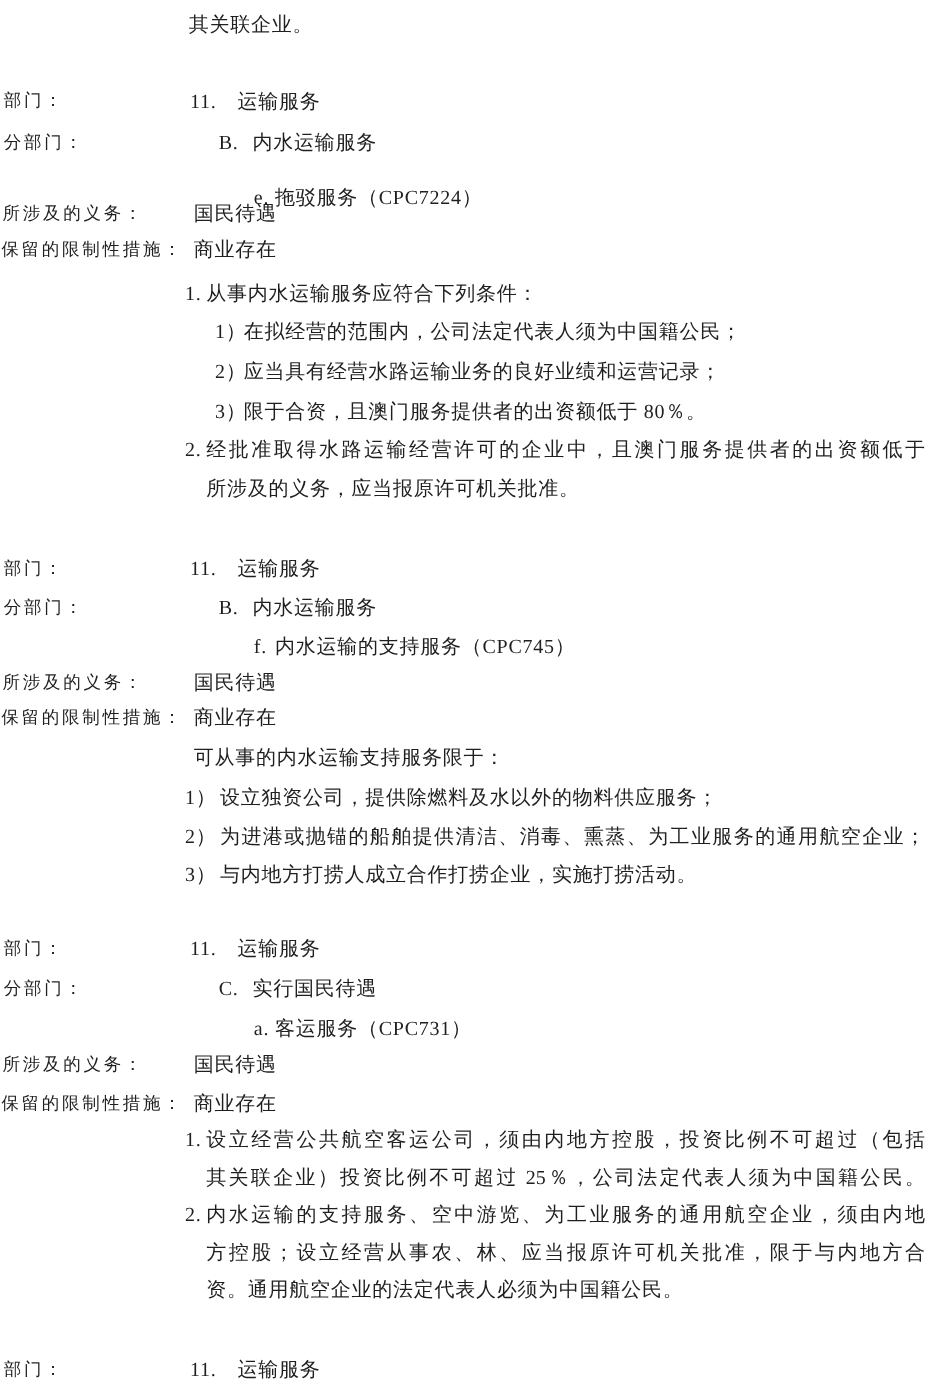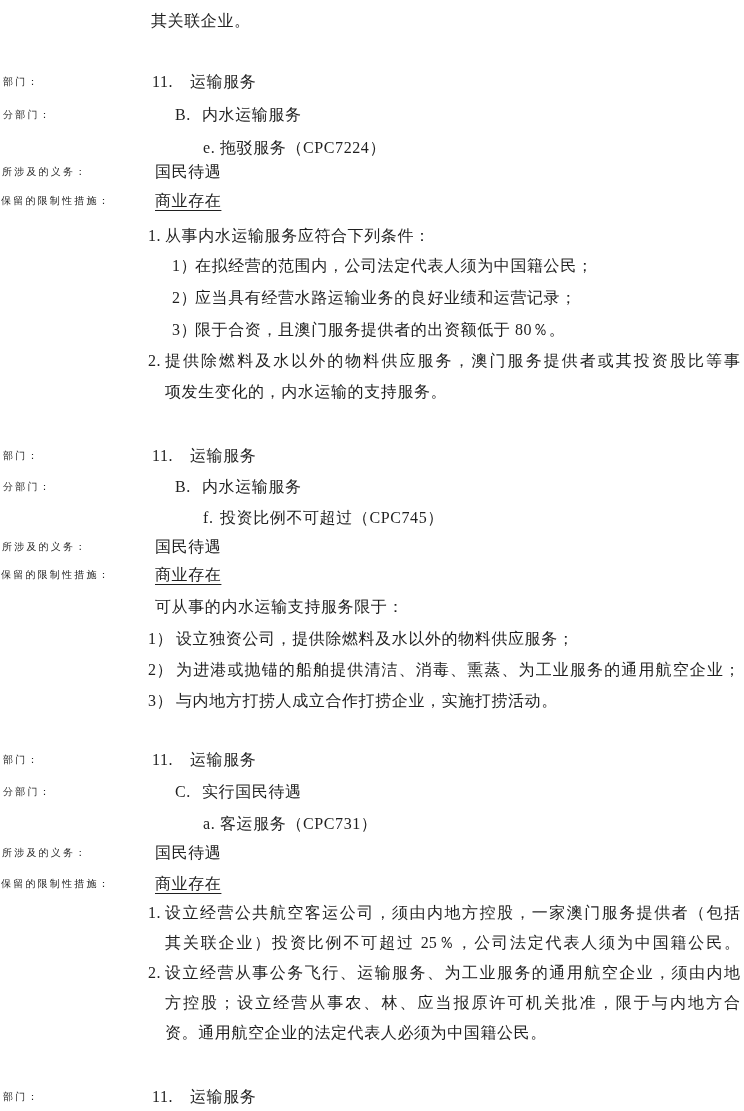--- a/index.html
+++ b/index.html
@@ -6,65 +6,65 @@
   body {
     width:744px; height:1111px; position:relative; background:#ffffff;
     font-family:"Liberation Serif","DejaVu Serif",serif;
     color:#1f1f1f; overflow:hidden;
   }
   .ln {
     position:absolute; height:22px; line-height:22px;
     font-size:16px; letter-spacing:0.6px; white-space:nowrap;
   }
   .label {
-    font-size:10px; letter-spacing:2.2px;
+    font-size:14px; letter-spacing:2.2px;
   }
   .mk { display:inline-block; }
   .w17 { width:17px; } .w23 { width:23px; } .w27 { width:27px; }
   .w28 { width:28px; } .w38 { width:38px; }
-  .u { text-decoration:underline; text-underline-offset:4px; }
+  .u { text-underline-offset:4px; }
   .fill { display:flex; }
   .fill .tx { flex:1; letter-spacing:0; text-align:justify; text-align-last:justify; }
 </style>
 </head>
 <body>
 
 <div class="ln" style="left:151px;top:10px">其关联企业。</div>
 
 <div class="ln label" style="left:3px;top:71px">部门：</div>
 <div class="ln" style="left:152px;top:71px"><span class="mk w38">11.</span><span>运输服务</span></div>
 
 <div class="ln label" style="left:3px;top:104px">分部门：</div>
 <div class="ln" style="left:175px;top:104px"><span class="mk w27">B.</span><span>内水运输服务</span></div>
 
-<div class="ln" style="left:203px;top:137px"><span class="mk w17">e.</span><span>拖驳服务（CPC7224）</span></div>
+<div class="ln" style="left:203px;top:148px"><span class="mk w17">e.</span><span>拖驳服务（CPC7224）</span></div>
 
 <div class="ln label" style="left:2px;top:161px">所涉及的义务：</div>
 <div class="ln" style="left:155px;top:161px">国民待遇</div>
 
 <div class="ln label" style="left:1px;top:190px">保留的限制性措施：</div>
 <div class="ln u" style="left:155px;top:190px">商业存在</div>
 
 <div class="ln" style="left:148px;top:225px"><span class="mk w17">1.</span><span class="tx">从事内水运输服务应符合下列条件：</span></div>
 <div class="ln" style="left:172px;top:255px"><span class="mk w23">1）</span><span class="tx">在拟经营的范围内，公司法定代表人须为中国籍公民；</span></div>
 <div class="ln" style="left:172px;top:287px"><span class="mk w23">2）</span><span class="tx">应当具有经营水路运输业务的良好业绩和运营记录；</span></div>
 <div class="ln" style="left:172px;top:319px"><span class="mk w23">3）</span><span class="tx">限于合资，且澳门服务提供者的出资额低于 80％。</span></div>
 <div class="ln fill" style="left:148px;top:350px;width:592px">
     <span class="mk w17">2.</span>
-    <span class="tx">提供除燃料及水以外的物料供应服务，澳门服务提供者或其投资股比等事</span>
+    <span class="tx">经批准取得水路运输经营许可的企业中，且澳门服务提供者的出资额低于</span>
   </div>
-<div class="ln" style="left:165px;top:381px">项发生变化的，内水运输的支持服务。</div>
+<div class="ln" style="left:165px;top:381px">所涉及的义务，应当报原许可机关批准。</div>
 
 <div class="ln label" style="left:3px;top:445px">部门：</div>
 <div class="ln" style="left:152px;top:445px"><span class="mk w38">11.</span><span>运输服务</span></div>
 
 <div class="ln label" style="left:3px;top:476px">分部门：</div>
 <div class="ln" style="left:175px;top:476px"><span class="mk w27">B.</span><span>内水运输服务</span></div>
 
-<div class="ln" style="left:203px;top:507px"><span class="mk w17">f.</span><span>投资比例不可超过（CPC745）</span></div>
+<div class="ln" style="left:203px;top:507px"><span class="mk w17">f.</span><span>内水运输的支持服务（CPC745）</span></div>
 
 <div class="ln label" style="left:2px;top:536px">所涉及的义务：</div>
 <div class="ln" style="left:155px;top:536px">国民待遇</div>
 
 <div class="ln label" style="left:1px;top:564px">保留的限制性措施：</div>
 <div class="ln u" style="left:155px;top:564px">商业存在</div>
 
 <div class="ln" style="left:155px;top:596px">可从事的内水运输支持服务限于：</div>
 <div class="ln" style="left:148px;top:628px"><span class="mk w28">1）</span><span class="tx">设立独资公司，提供除燃料及水以外的物料供应服务；</span></div>
 <div class="ln fill" style="left:148px;top:659px;width:592px">
@@ -82,28 +82,28 @@
 <div class="ln" style="left:203px;top:813px"><span class="mk w17">a.</span><span>客运服务（CPC731）</span></div>
 
 <div class="ln label" style="left:2px;top:842px">所涉及的义务：</div>
 <div class="ln" style="left:155px;top:842px">国民待遇</div>
 
 <div class="ln label" style="left:1px;top:873px">保留的限制性措施：</div>
 <div class="ln u" style="left:155px;top:873px">商业存在</div>
 
 <div class="ln fill" style="left:148px;top:902px;width:592px">
     <span class="mk w17">1.</span>
-    <span class="tx">设立经营公共航空客运公司，须由内地方控股，一家澳门服务提供者（包括</span>
+    <span class="tx">设立经营公共航空客运公司，须由内地方控股，投资比例不可超过（包括</span>
   </div>
 <div class="ln fill" style="left:165px;top:932px;width:575px">
     <span class="tx">其关联企业）投资比例不可超过 25％，公司法定代表人须为中国籍公民。</span>
   </div>
 <div class="ln fill" style="left:148px;top:962px;width:592px">
     <span class="mk w17">2.</span>
-    <span class="tx">设立经营从事公务飞行、运输服务、为工业服务的通用航空企业，须由内地</span>
+    <span class="tx">内水运输的支持服务、空中游览、为工业服务的通用航空企业，须由内地</span>
   </div>
 <div class="ln fill" style="left:165px;top:992px;width:575px">
     <span class="tx">方控股；设立经营从事农、林、应当报原许可机关批准，限于与内地方合</span>
   </div>
 <div class="ln" style="left:165px;top:1022px">资。通用航空企业的法定代表人必须为中国籍公民。</div>
 
 <div class="ln label" style="left:3px;top:1086px">部门：</div>
 <div class="ln" style="left:152px;top:1086px"><span class="mk w38">11.</span><span>运输服务</span></div>
 
 </body></html>

